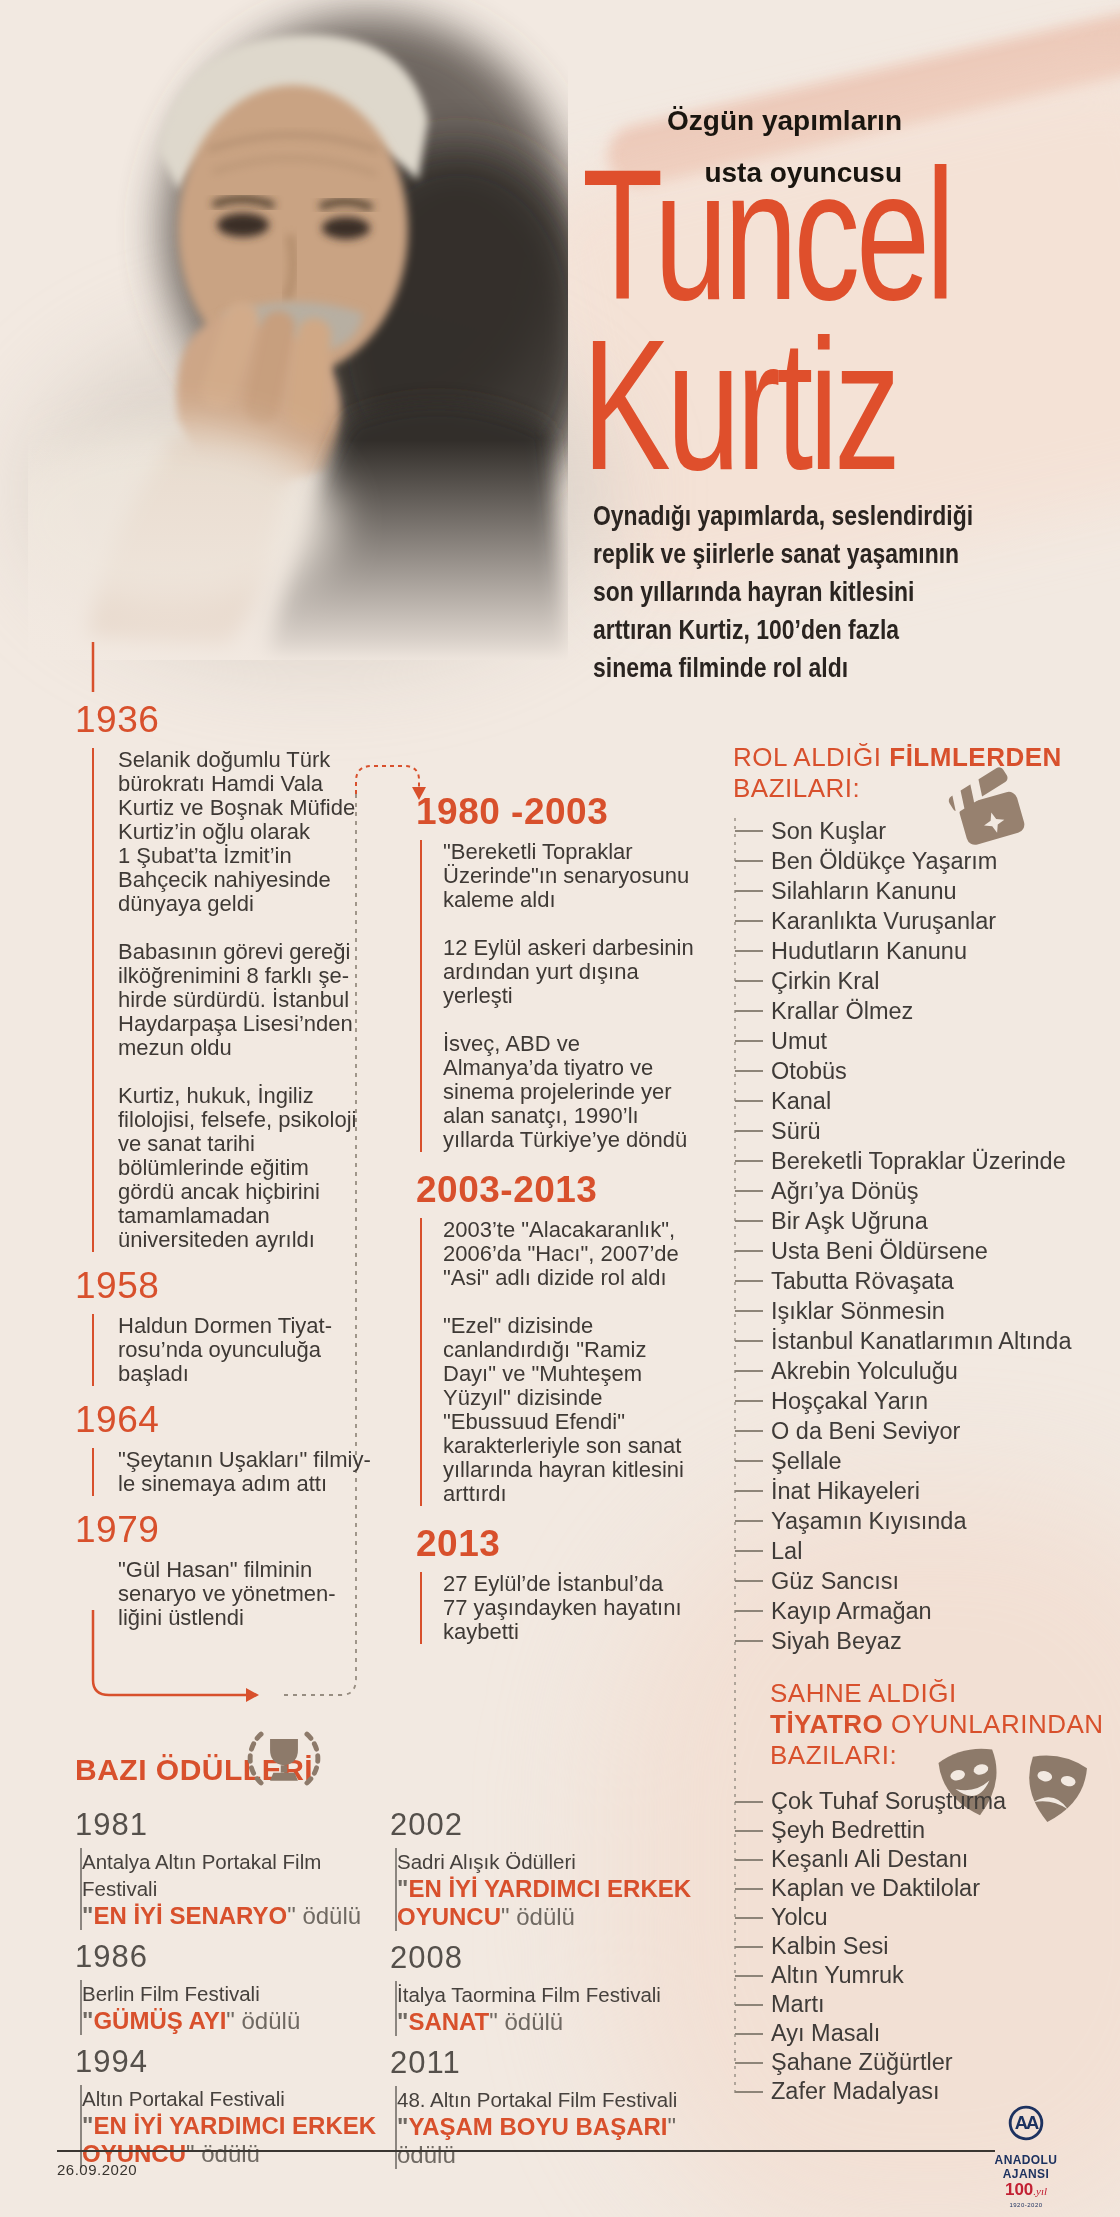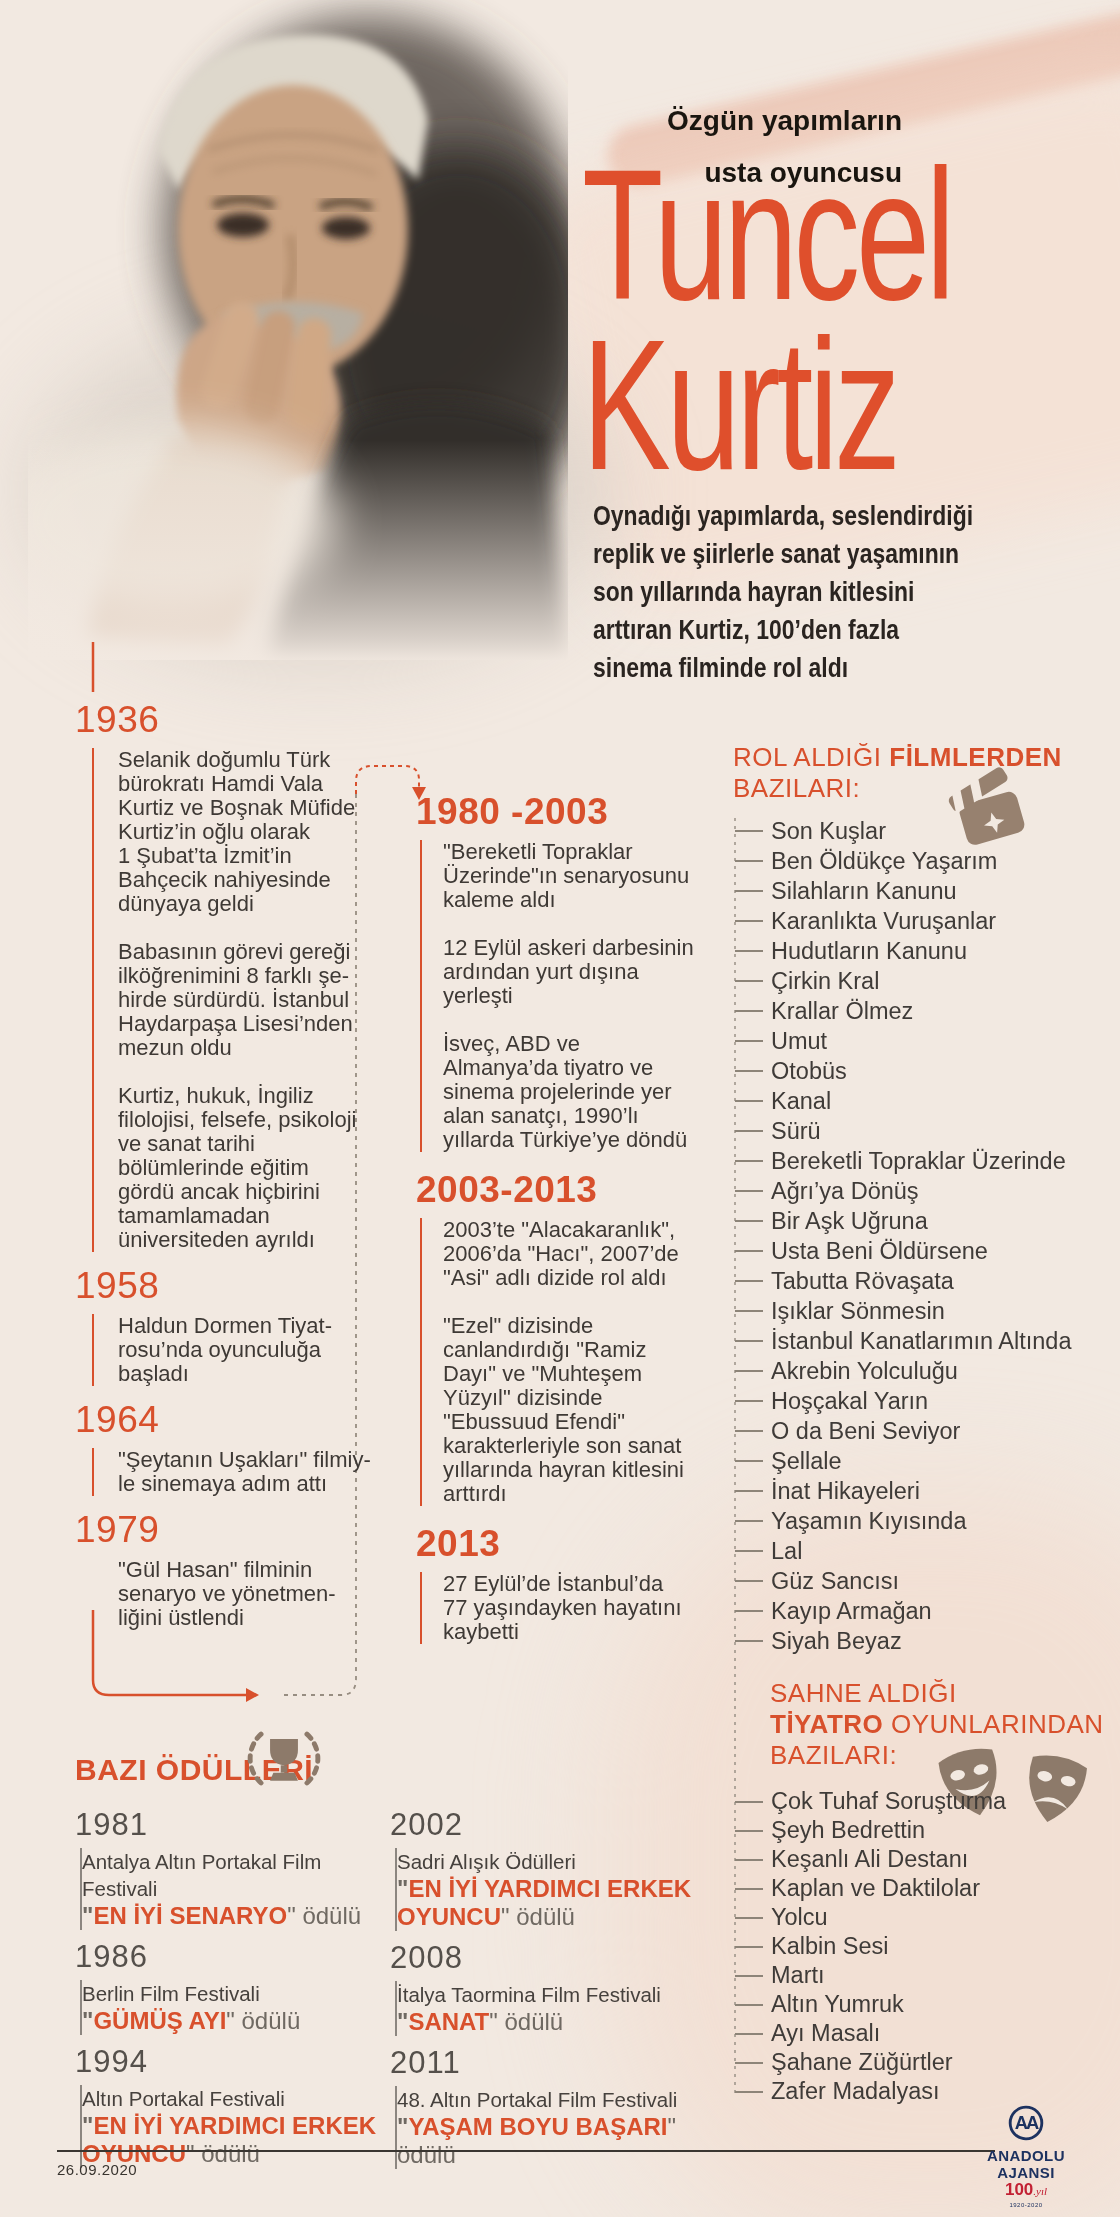--- a/index.html
+++ b/index.html
@@ -65,21 +65,21 @@
   .aw-block { border-left:2px solid #8c8680; margin-left:5px; margin-bottom:10px; width:300px; }
   .aw-fest { font-size:20.5px; line-height:27px; color:#46413d; }
   .aw-prize { font-size:24px; line-height:28px; }
   .aw-q { color:#6f6962; font-weight:700; }
   .aw-prize-text { color:#d8502c; font-weight:700; }
   .aw-suffix { color:#6f6962; font-weight:400; }
   
   .rule { position:absolute; left:57px; top:2150px; width:938px; height:2px; background:#3a3631; }
   .footer-date { position:absolute; left:57px; top:2161px; font-size:15px; color:#38342f; letter-spacing:0.5px; }
   .aa-logo { position:absolute; left:972px; top:2104px; width:108px; text-align:center; }
-  .aa-agency { font-size:15px; font-weight:700; color:#1d3260; letter-spacing:0.4px; margin-top:1px; }
+  .aa-agency { font-size:12px; font-weight:700; color:#1d3260; letter-spacing:0.4px; margin-top:7px; }
   .aa-centennial { margin-top:2px; line-height:14px; }
   .aa-100 { font-size:17px; font-weight:700; color:#c22033; }
   .aa-yil { font-size:11px; font-style:italic; color:#c22033; font-family:"Liberation Serif", serif; }
   .aa-years { font-size:6px; color:#1d3260; letter-spacing:0.5px; }
 </style>
 </head>
 <body>
 
 <div class="canvas">
 
@@ -347,23 +347,23 @@
       <li><span class="tick"></span><span>Şeyh Bedrettin</span></li>
 
       <li><span class="tick"></span><span>Keşanlı Ali Destanı</span></li>
 
       <li><span class="tick"></span><span>Kaplan ve Daktilolar</span></li>
 
       <li><span class="tick"></span><span>Yolcu</span></li>
 
       <li><span class="tick"></span><span>Kalbin Sesi</span></li>
 
+      <li><span class="tick"></span><span>Altın Yumruk</span></li>
+
       <li><span class="tick"></span><span>Martı</span></li>
-
-      <li><span class="tick"></span><span>Altın Yumruk</span></li>
 
       <li><span class="tick"></span><span>Ayı Masalı</span></li>
 
       <li><span class="tick"></span><span>Şahane Züğürtler</span></li>
 
       <li><span class="tick"></span><span>Zafer Madalyası</span></li>
     </ul>
 
   <div class="awards-title">BAZI ÖDÜLLERİ</div>
   <div class="trophy-icon">

